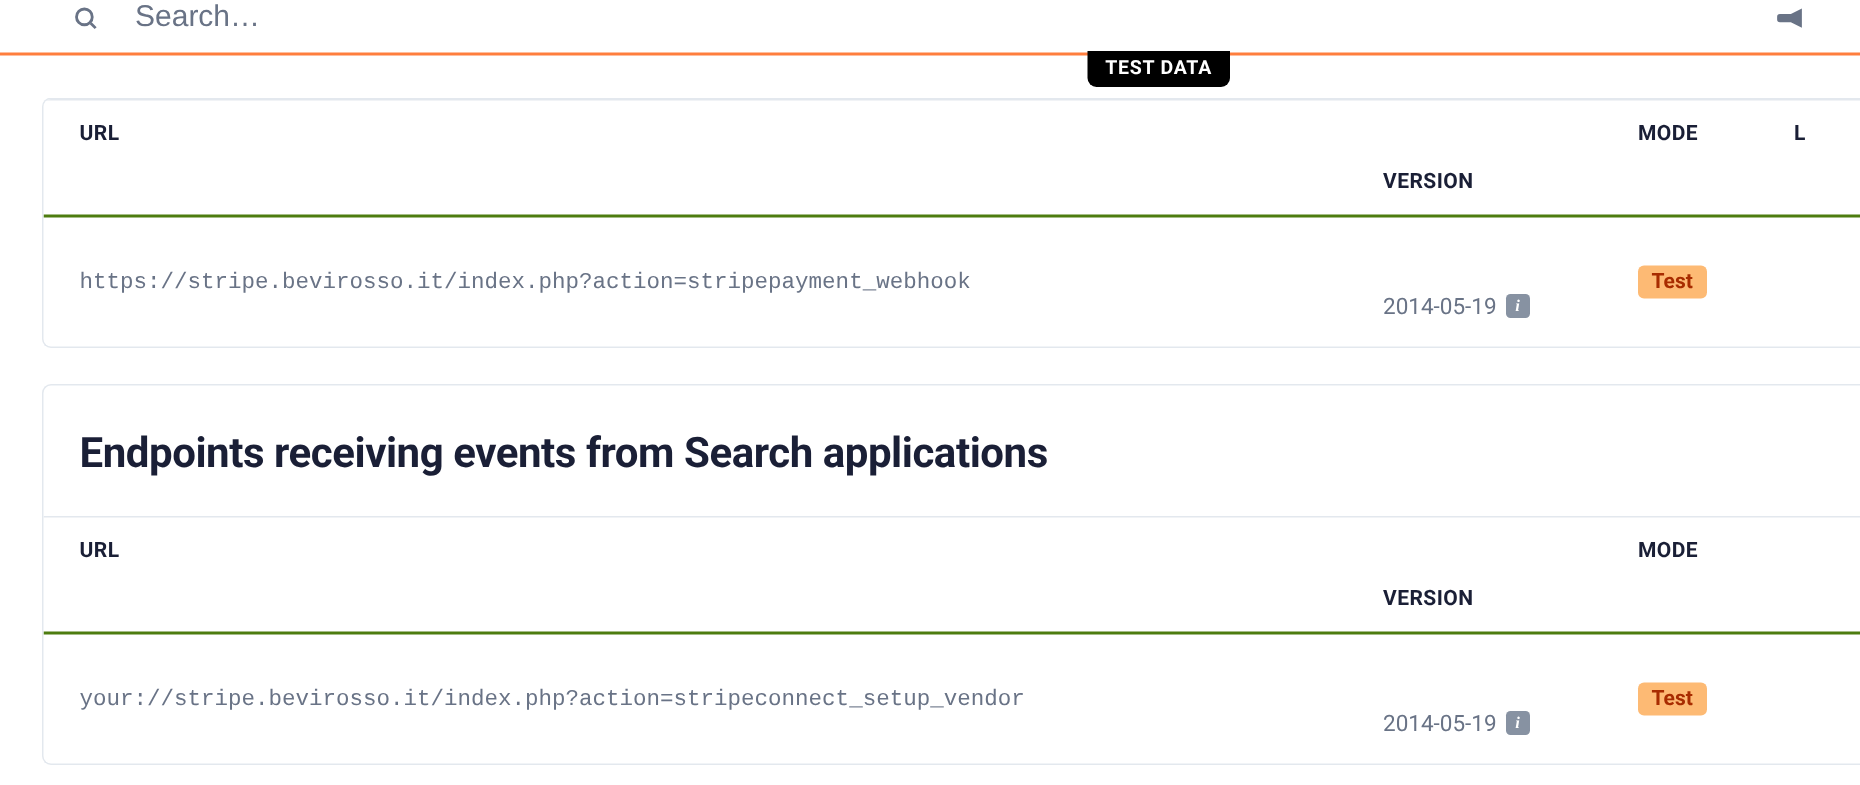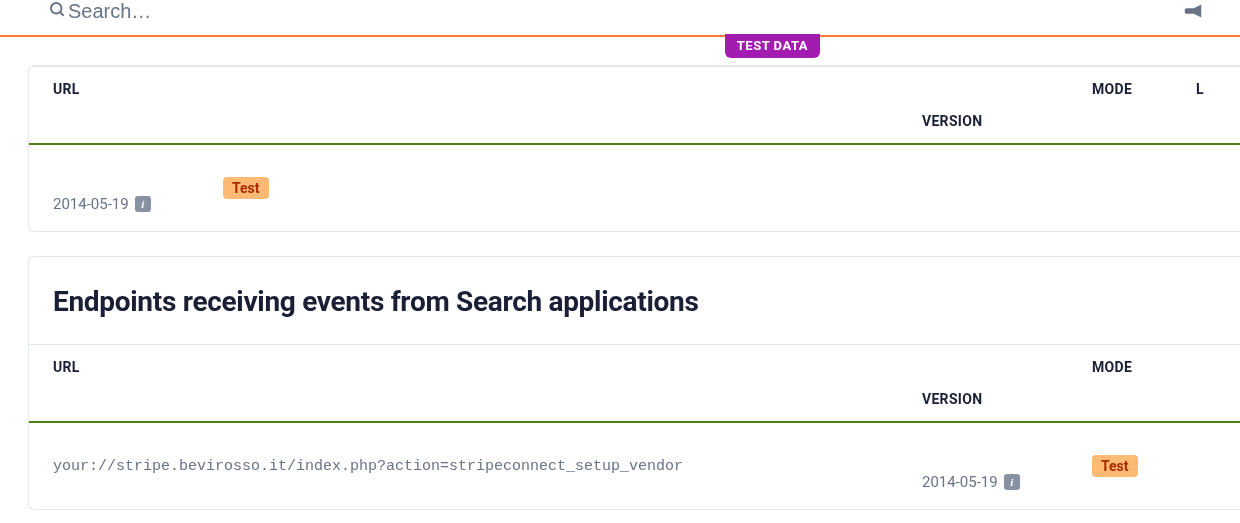--- a/index.html
+++ b/index.html
@@ -9,22 +9,23 @@
     }
     body {
       font-family: -apple-system, BlinkMacSystemFont, "Segoe UI", Roboto, "Helvetica Neue", Arial, sans-serif;
       background: #ffffff;
       color: #1a1f36;
       width: 1240px;
       overflow: hidden;
     }
     .search-bar {
       display: flex;
+      align-items: center;
       padding: 0 36px 12px 48px;
-      gap: 2px;
+      gap: 24px;
     }
     .search-icon {
       width: 18px;
       height: 18px;
       color: #697386;
       flex-shrink: 0;
     }
     .search-input {
       border: none;
       outline: none;
@@ -45,21 +46,21 @@
     .orange-divider {
       height: 2px;
       background: linear-gradient(to right, #ffa27b 0%, #ff7e3e 50%, #ffa27b 100%);
       background: #ff7e3e;
       position: relative;
     }
     .test-data-badge {
       position: absolute;
       right: 420px;
       top: -1px;
-      background: #a21caf;
+      background: #000000;
       color: #ffffff;
       font-weight: 700;
       font-size: 13px;
       letter-spacing: 0.5px;
       padding: 4px 12px 5px 12px;
       border-radius: 0 0 6px 6px;
     }
     .content {
       padding: 28px 0 0 28px;
     }
@@ -171,20 +172,21 @@
 <div class="content">
 
   <div class="section">
     <div class="table-head">
       <div class="col-url">URL</div>
       <div class="col-version">VERSION</div>
       <div class="col-mode">MODE</div>
       <div class="col-last">L</div>
     </div>
     <div class="table-row">
+      <div class="col-url">https://stripe.bevirosso.it/index.php?action=stripepayment_webhook</div>
       <div class="col-version">
         <span>2014-05-19</span>
         <span class="info-icon">i</span>
       </div>
       <div class="col-mode">
         <span class="mode-badge">Test</span>
       </div>
       <div class="col-last"></div>
     </div>
   </div>

